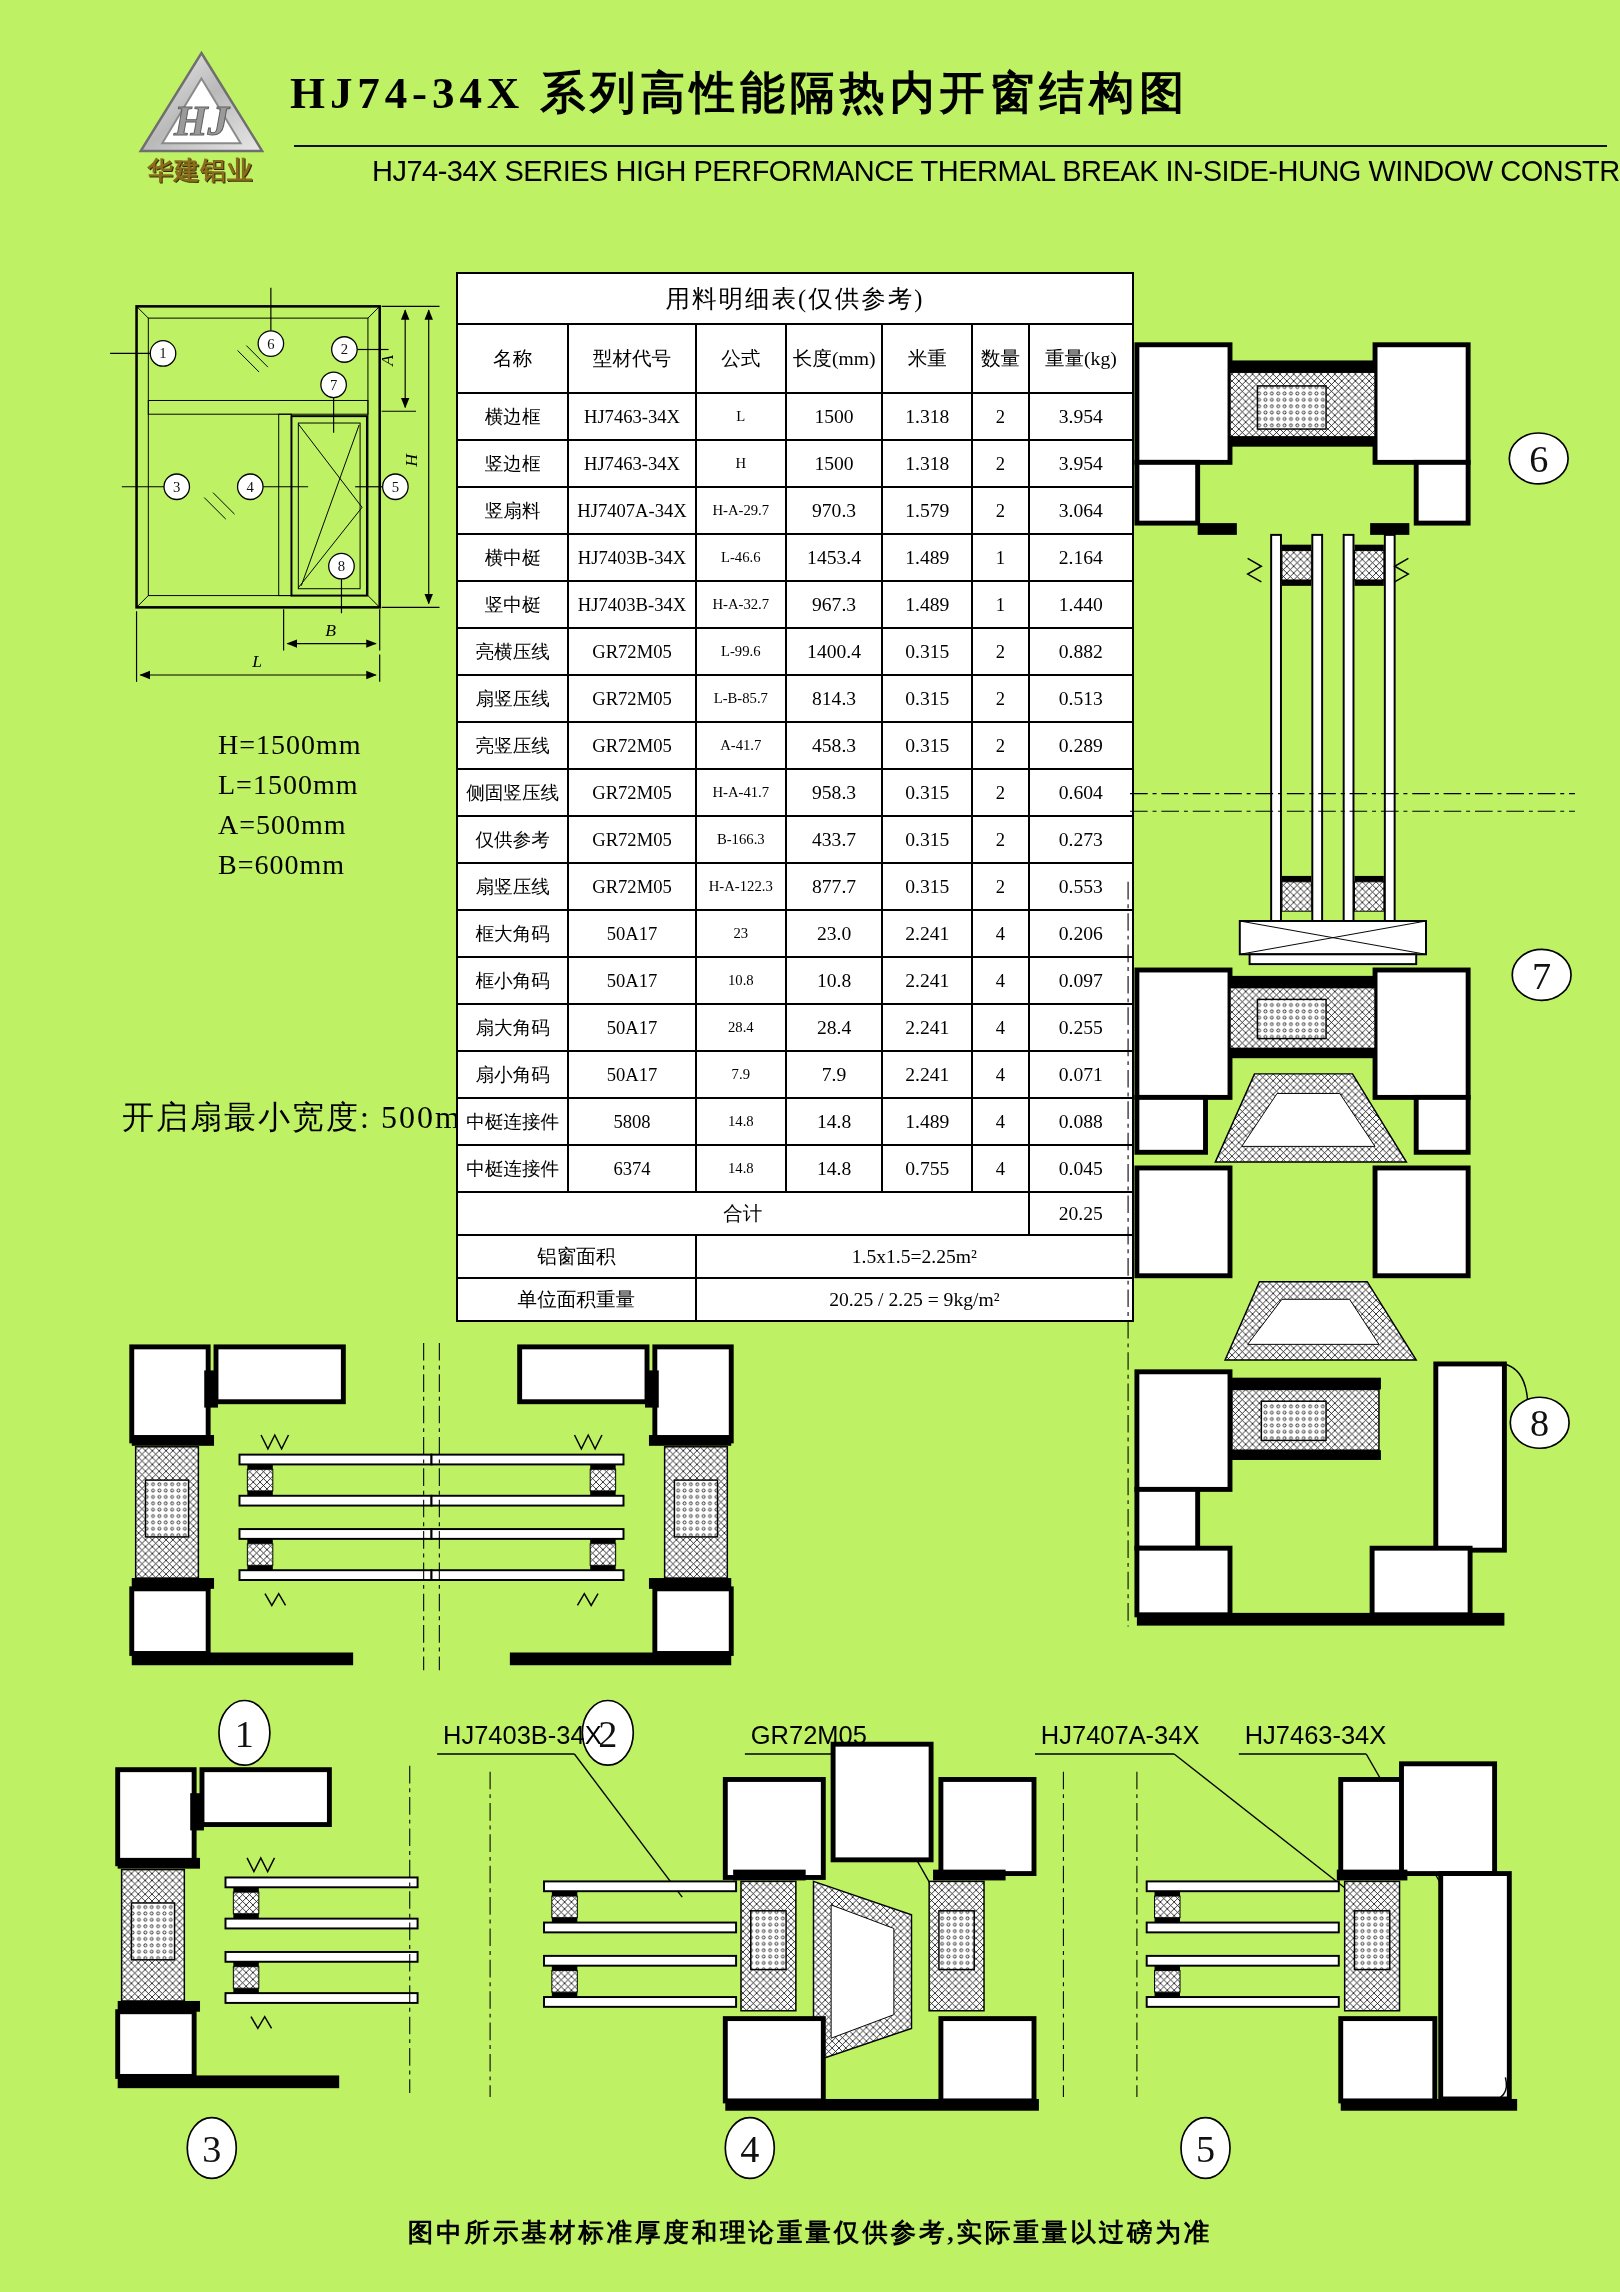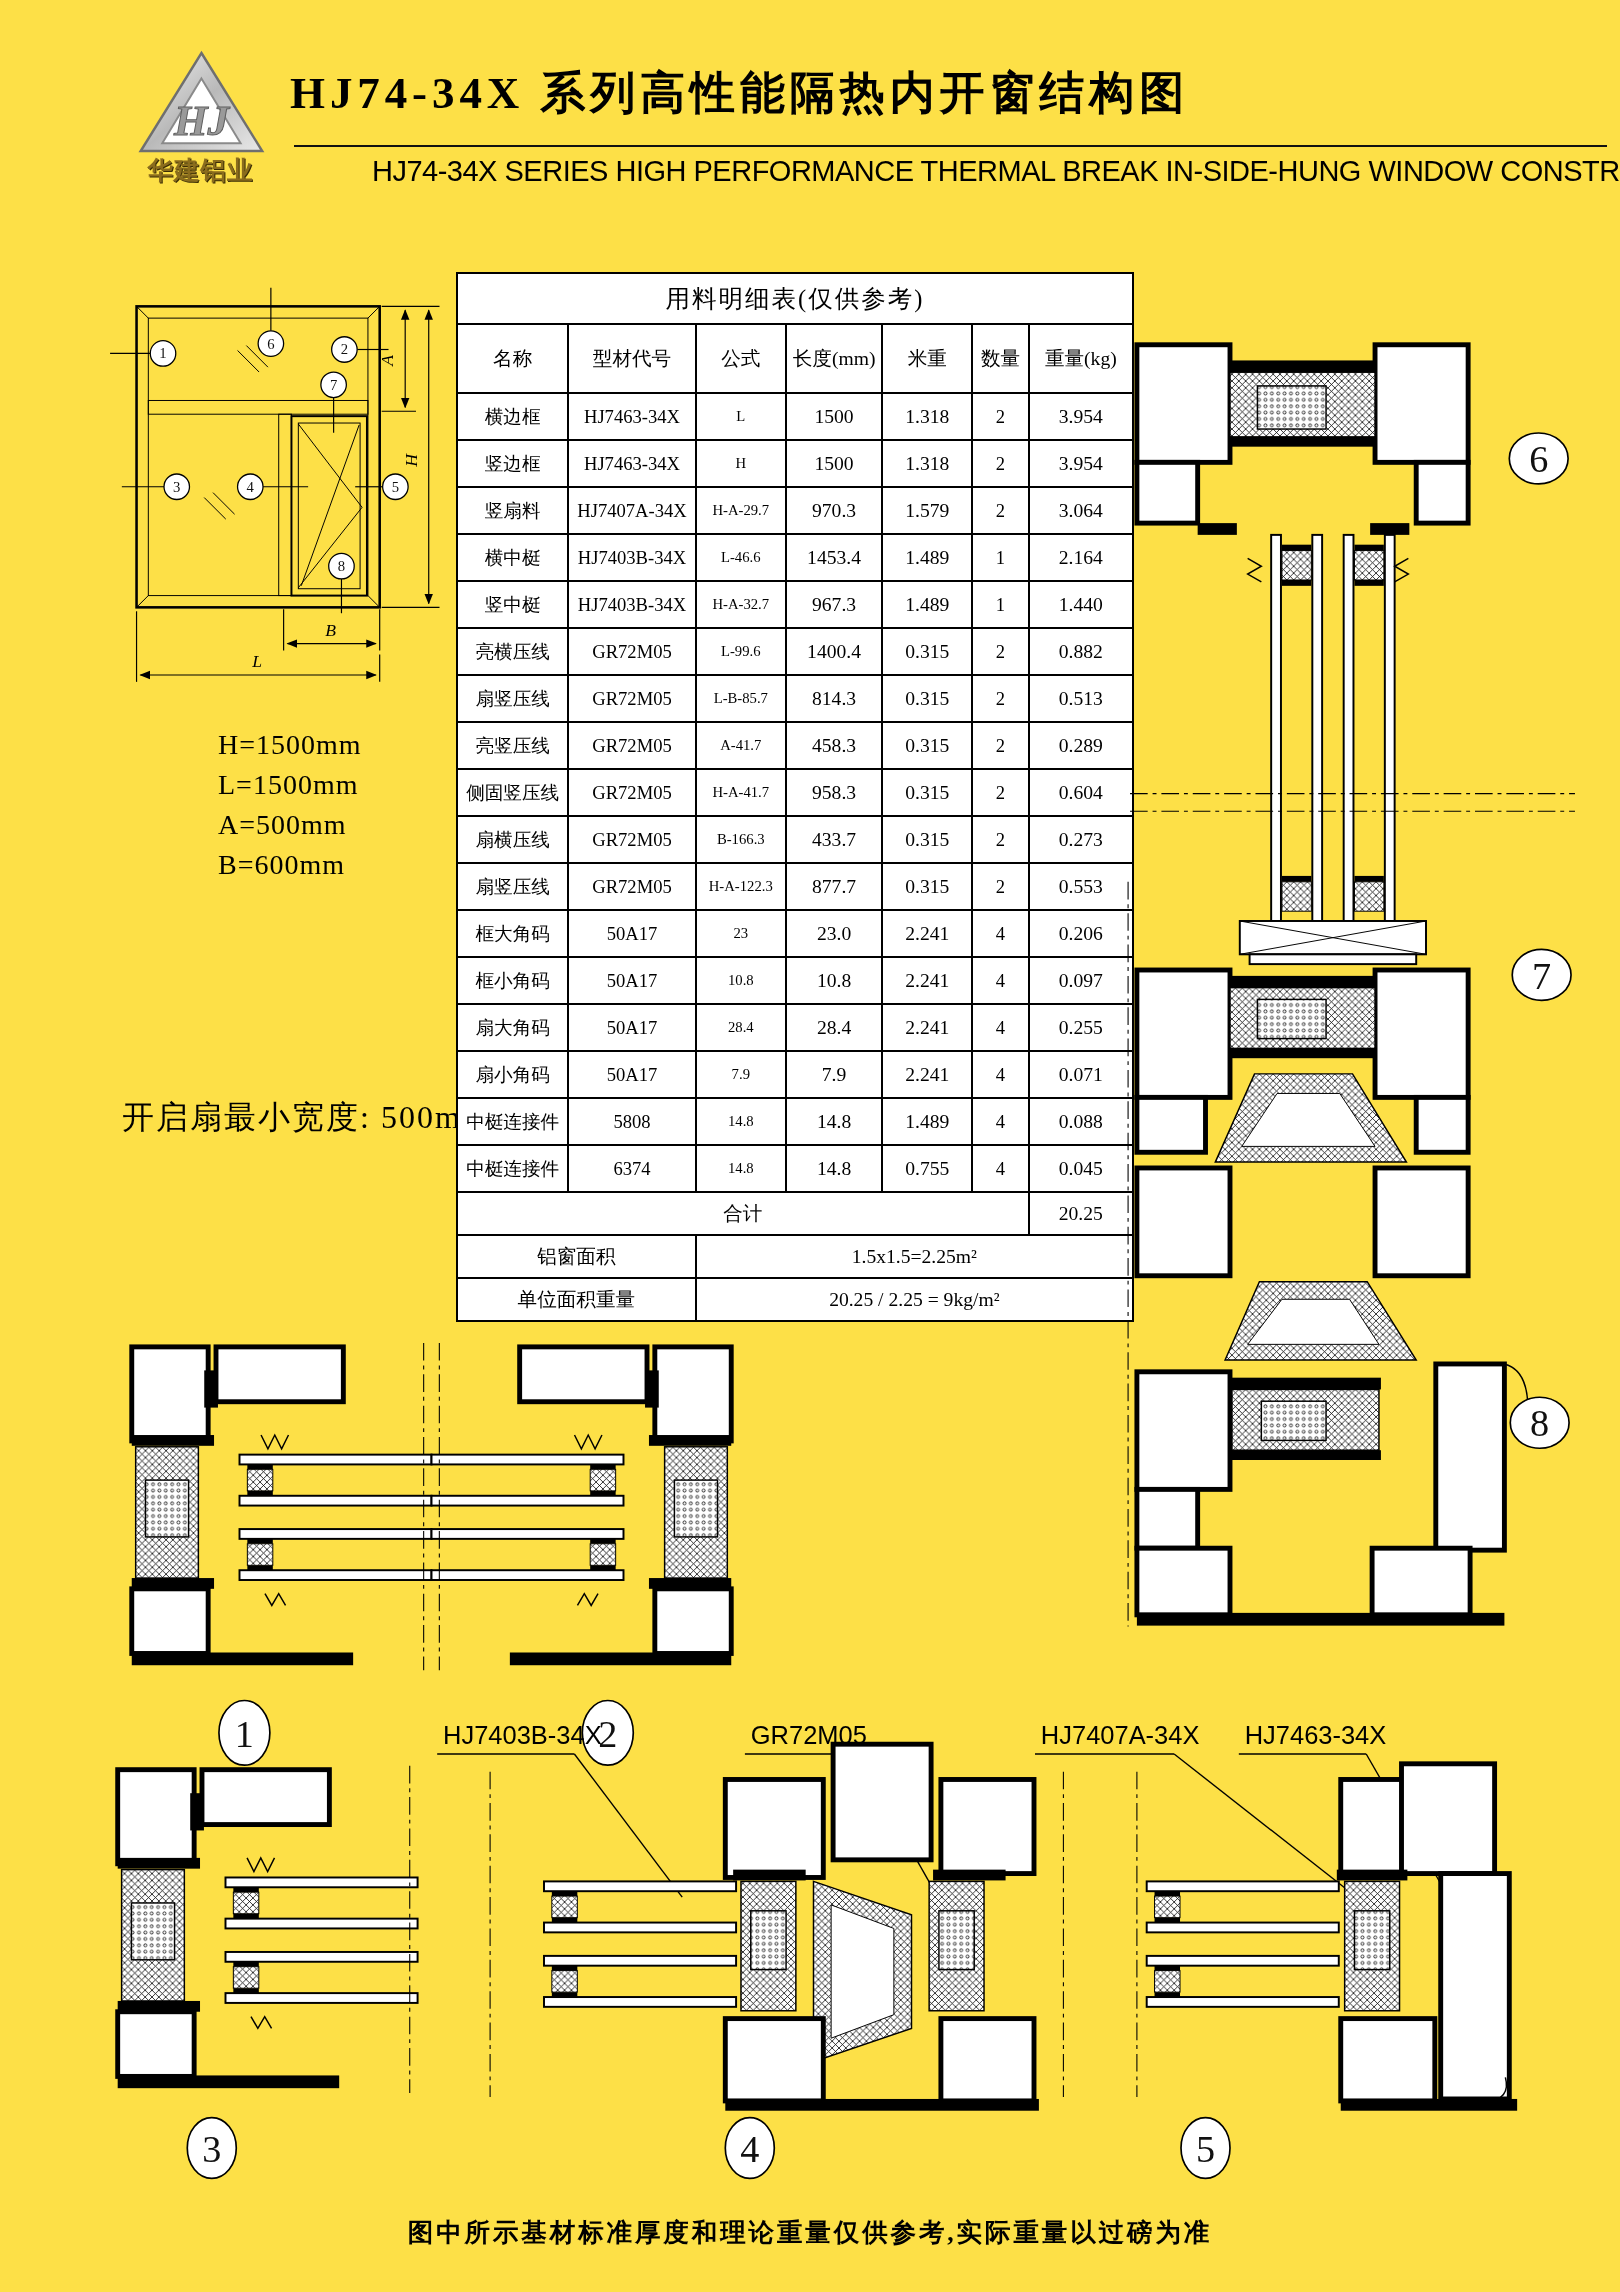--- a/index.html
+++ b/index.html
@@ -1,16 +1,16 @@
 <!DOCTYPE html>
 <html><head>
 <meta charset="utf-8">
 <style>
   html,body{margin:0;padding:0;background:#e8e8e8;}
-  .page{position:relative;width:1620px;height:2293px;background:#fde047;overflow:hidden;
+  .page{position:relative;width:1620px;height:2293px;background:#bef264;overflow:hidden;
         font-family:"Liberation Serif","DejaVu Serif",serif;color:#000;}
   .abs{position:absolute;}
   
   .title{left:290px;top:63px;width:1304px;font-size:45px;font-weight:700;letter-spacing:4.9px;white-space:nowrap;}
   .rule{left:294px;top:145px;width:1313px;border-top:2.9px solid #111;height:0;}
   .subtitle{left:372px;top:155px;width:1245px;text-align:center;font-family:"Liberation Sans","DejaVu Sans",sans-serif;
             font-size:29px;letter-spacing:-0.5px;white-space:nowrap;}
   .brand{left:127px;top:153px;width:147px;text-align:center;font-size:25.5px;font-weight:700;color:#8a6c1d;
          text-shadow:1px 1px 0 #3a2d05;letter-spacing:1px;}
   
@@ -300,21 +300,21 @@
         <tr>
           <td class="c0">侧固竖压线</td>
           <td class="c1">GR72M05</td>
           <td class="c2">H-A-41.7</td>
           <td class="c3">958.3</td>
           <td class="c4">0.315</td>
           <td class="c5">2</td>
           <td class="c6">0.604</td>
         </tr>
         <tr>
-          <td class="c0">扇横压线</td>
+          <td class="c0">仅供参考</td>
           <td class="c1">GR72M05</td>
           <td class="c2">B-166.3</td>
           <td class="c3">433.7</td>
           <td class="c4">0.315</td>
           <td class="c5">2</td>
           <td class="c6">0.273</td>
         </tr>
         <tr>
           <td class="c0">扇竖压线</td>
           <td class="c1">GR72M05</td>

